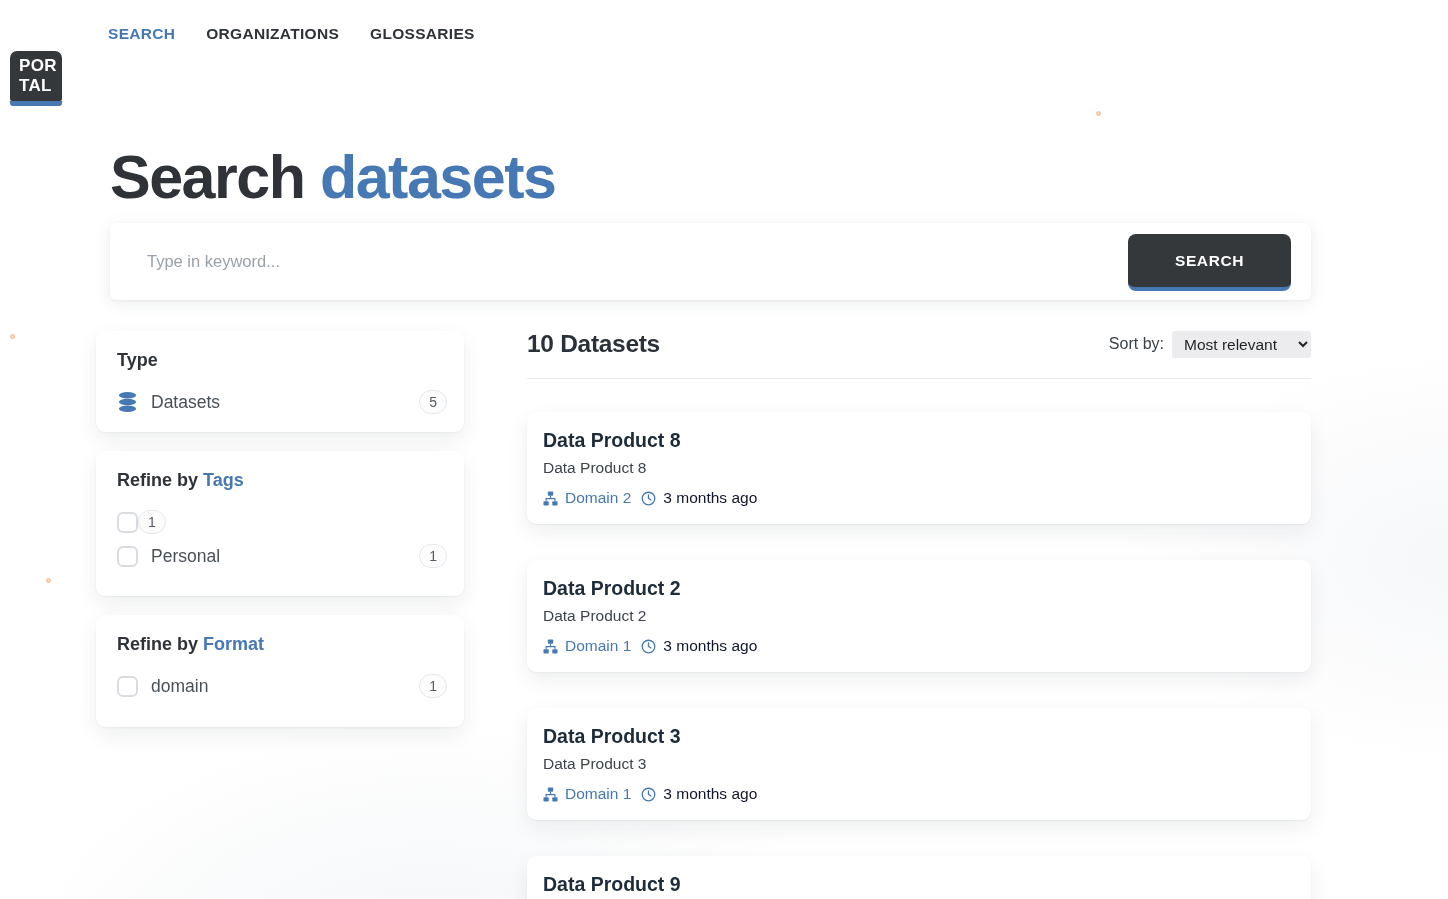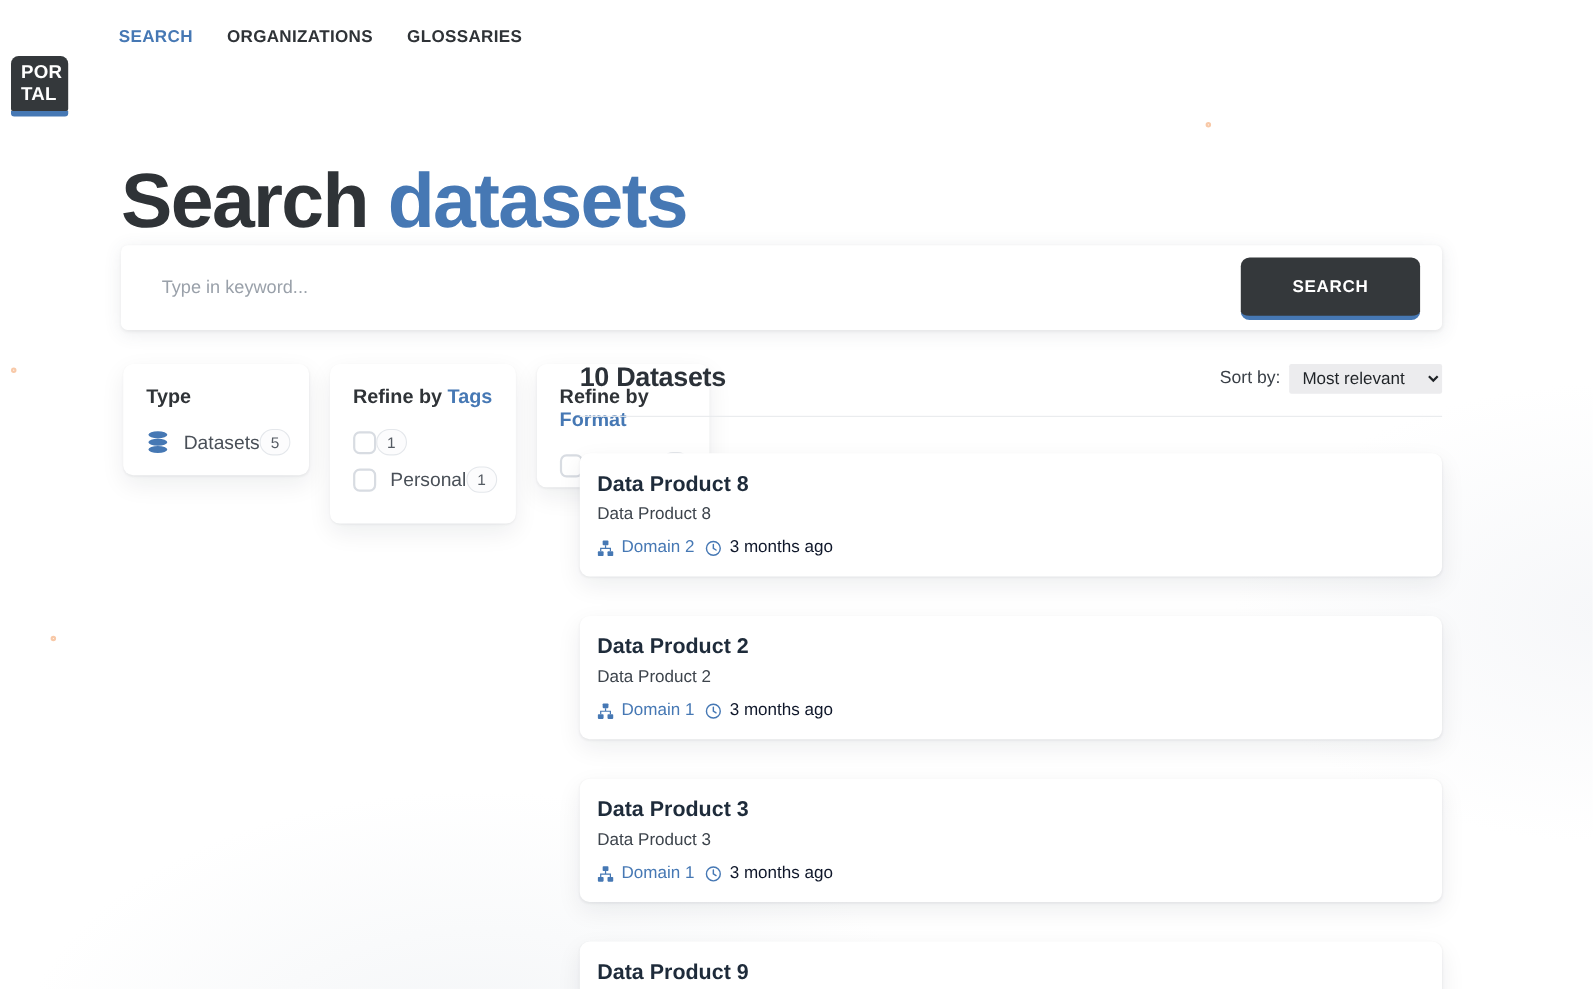--- a/index.html
+++ b/index.html
@@ -28,21 +28,21 @@
   }
   .nav-link {
     font-size:15.5px; font-weight:bold; letter-spacing:.3px; color:#2f3337;
     text-decoration:none; cursor:pointer;
   }
   .nav-link.active { color:#4678b4; }
 
   
   .hero-title {
     position:absolute; left:110px; top:142px;
-    font-size:70px; font-weight:bold; letter-spacing:-1.5px; color:#2f3337;
+    font-size:61px; font-weight:bold; letter-spacing:-1.5px; color:#2f3337;
   }
   .hero-title .hl { color:#4678b4; }
 
   
   .search-panel {
     position:absolute; left:110px; top:223px; width:1201px; height:77px;
     background:#fff; border-radius:6px;
     box-shadow:0 3px 16px rgba(70,80,95,.10), 0 1px 3px rgba(0,0,0,.05);
   }
   .search-input {
@@ -60,22 +60,22 @@
   }
 
   
   .card {
     background:#fff; border-radius:9px;
     box-shadow:0 1px 2px rgba(16,24,40,.05), 0 8px 22px rgba(16,24,40,.07);
   }
 
   
   .sidebar {
-    position:absolute; left:112px; top:331px; width:368px;
-    display:flex; flex-direction:row; gap:19px;
+    position:absolute; left:96px; top:331px; width:368px;
+    display:flex; flex-direction:column; gap:19px;
   }
   .side-card { padding:19px 17px 14px 21px; }
   .side-card.h101 { height:101px; }
   .side-card.h145 { height:145px; }
   .side-card.h112 { height:112px; }
   .side-title { font-size:18px; font-weight:bold; color:#2f3337; margin-bottom:14px; }
   .side-title .hl { color:#4678b4; }
   .side-row { display:flex; align-items:center; height:34px; }
   .side-row .lbl { font-size:17.5px; color:#4a5058; margin-left:13px; flex:1; }
   .chk {
@@ -167,21 +167,21 @@
         <input type="checkbox" class="chk" style="">
         <span class="lbl">Personal</span>
         <span class="badge">1</span>
       </div>
     </div>
 
     <div class="card side-card h112">
       <div class="side-title"><span>Refine by</span> <span class="hl">Format</span></div>
       <div class="side-row">
         <input type="checkbox" class="chk" style="">
-        <span class="lbl">months</span>
+        <span class="lbl">domain</span>
         <span class="badge">1</span>
       </div>
     </div>
 
   </aside>
 
   <main class="main">
     <div class="results-header">
       <div class="results-count">10 Datasets</div>
       <div class="sort">

